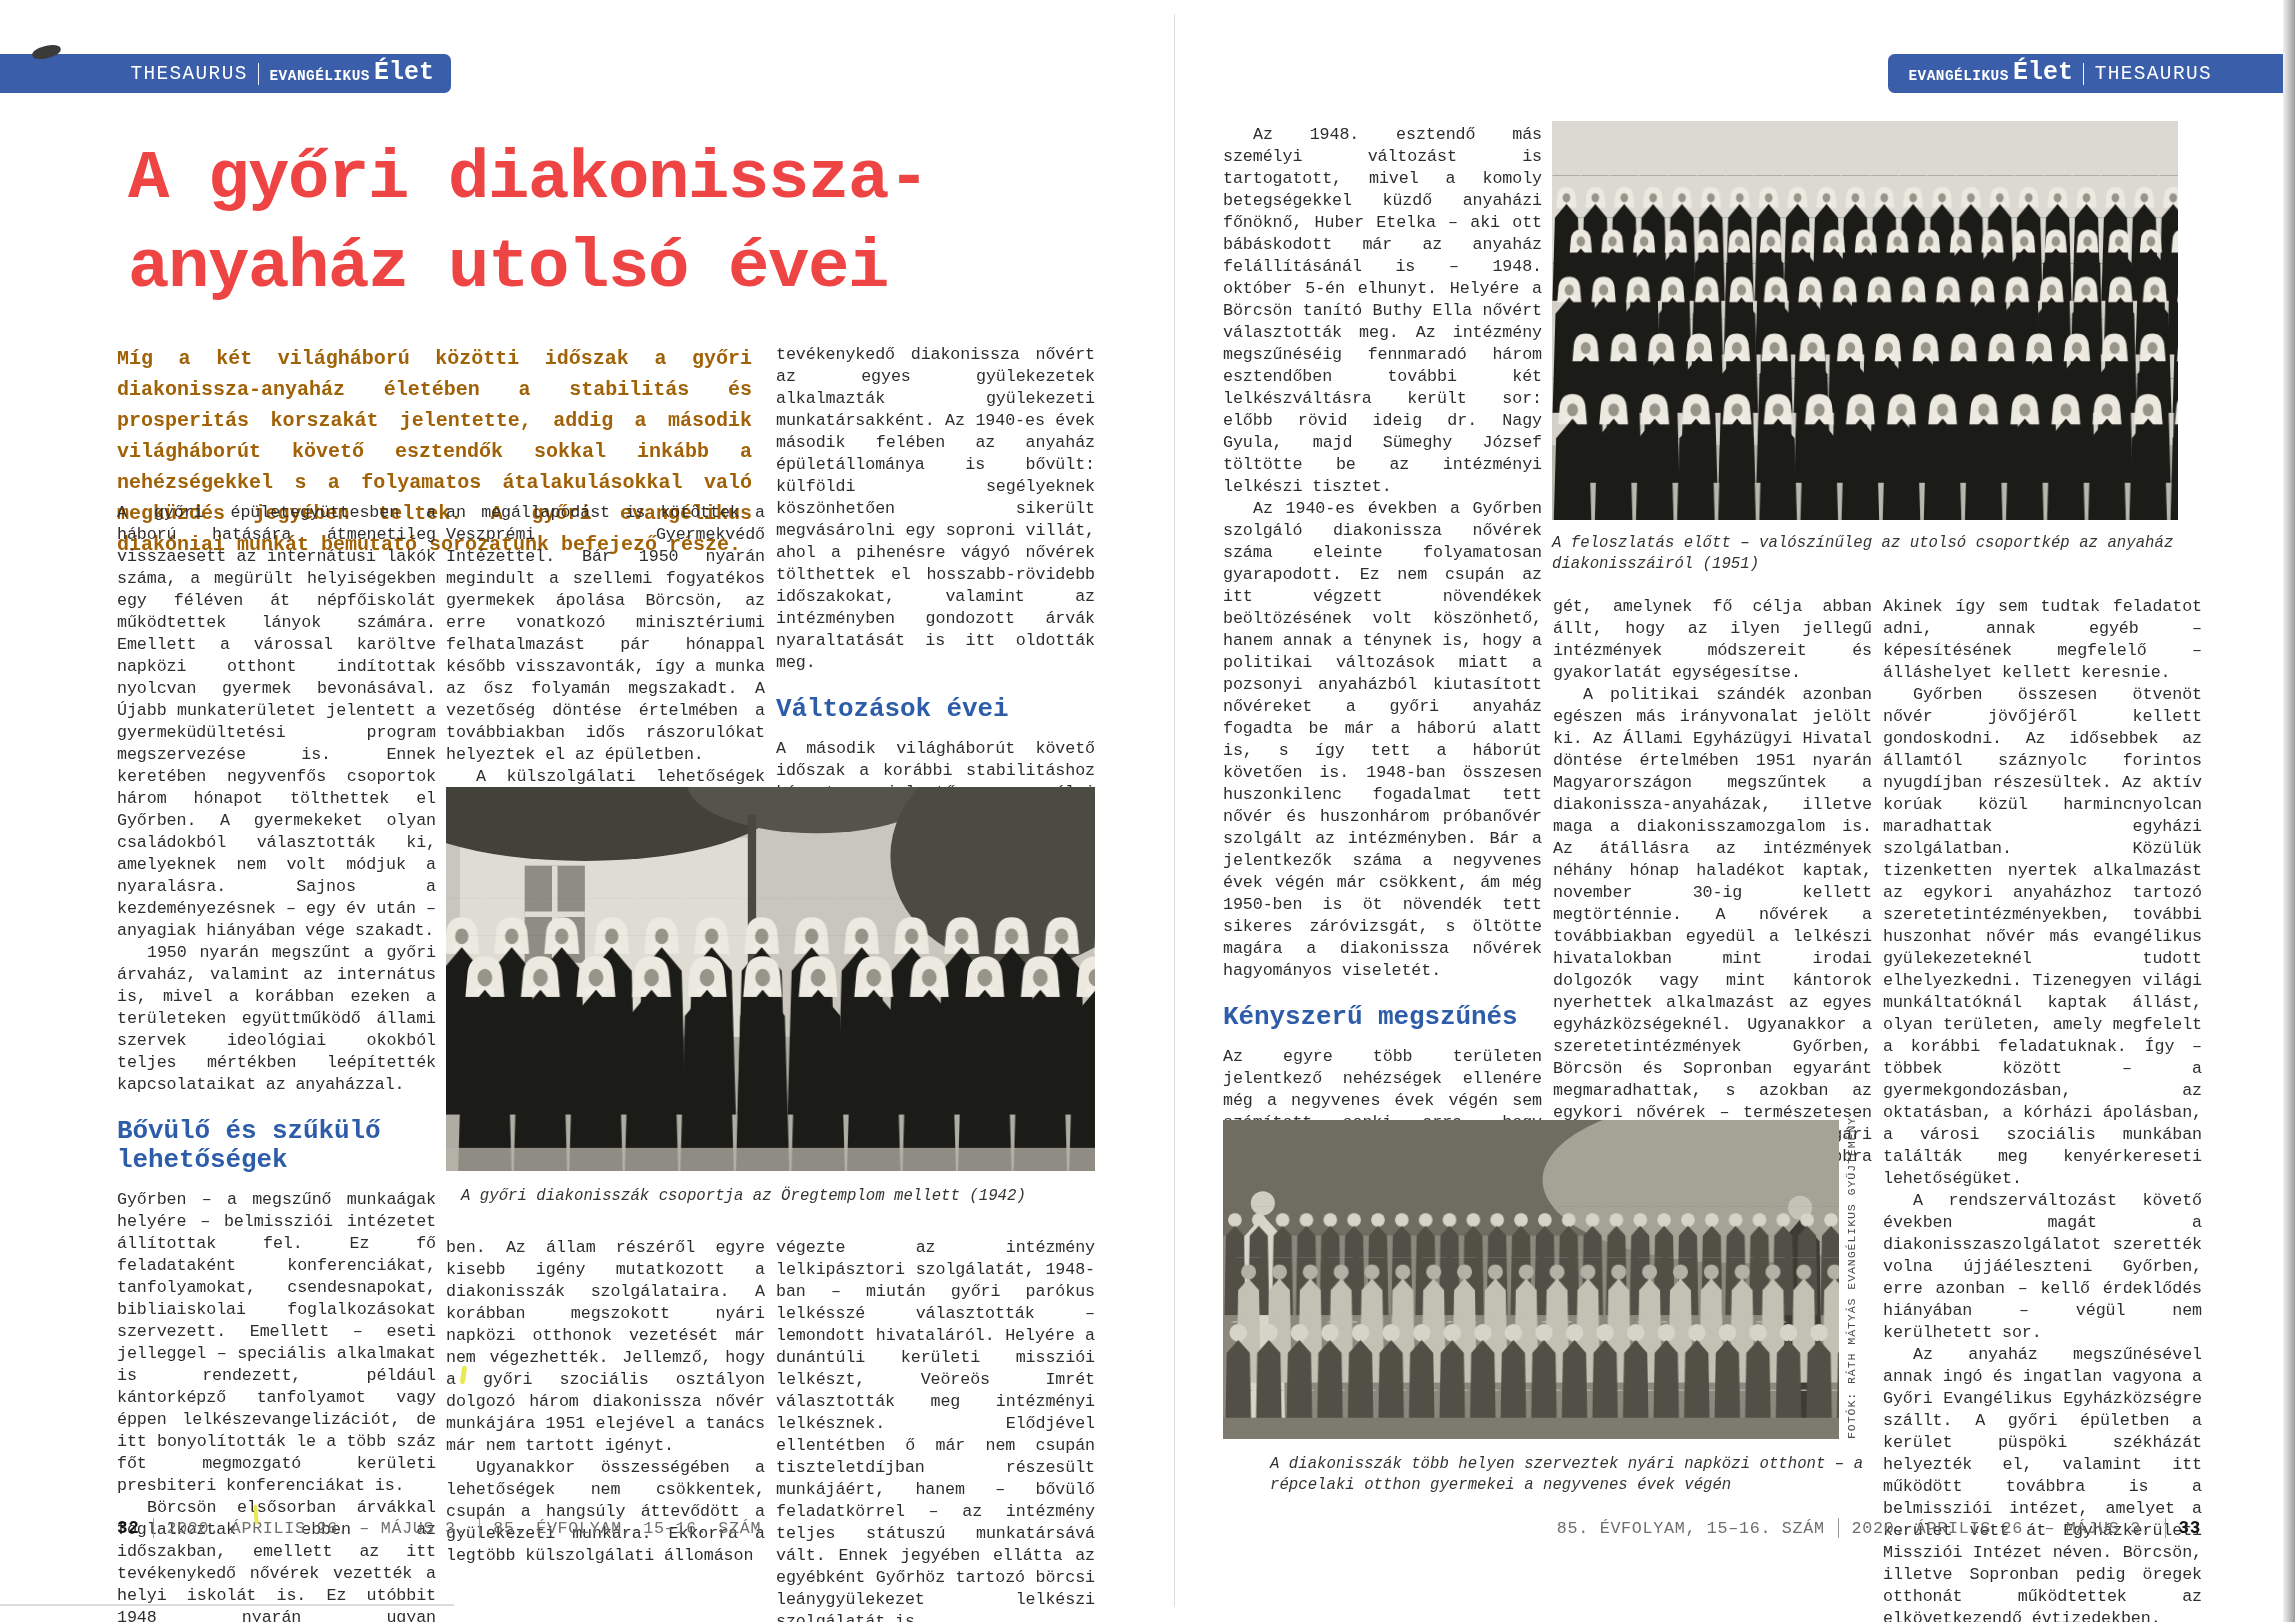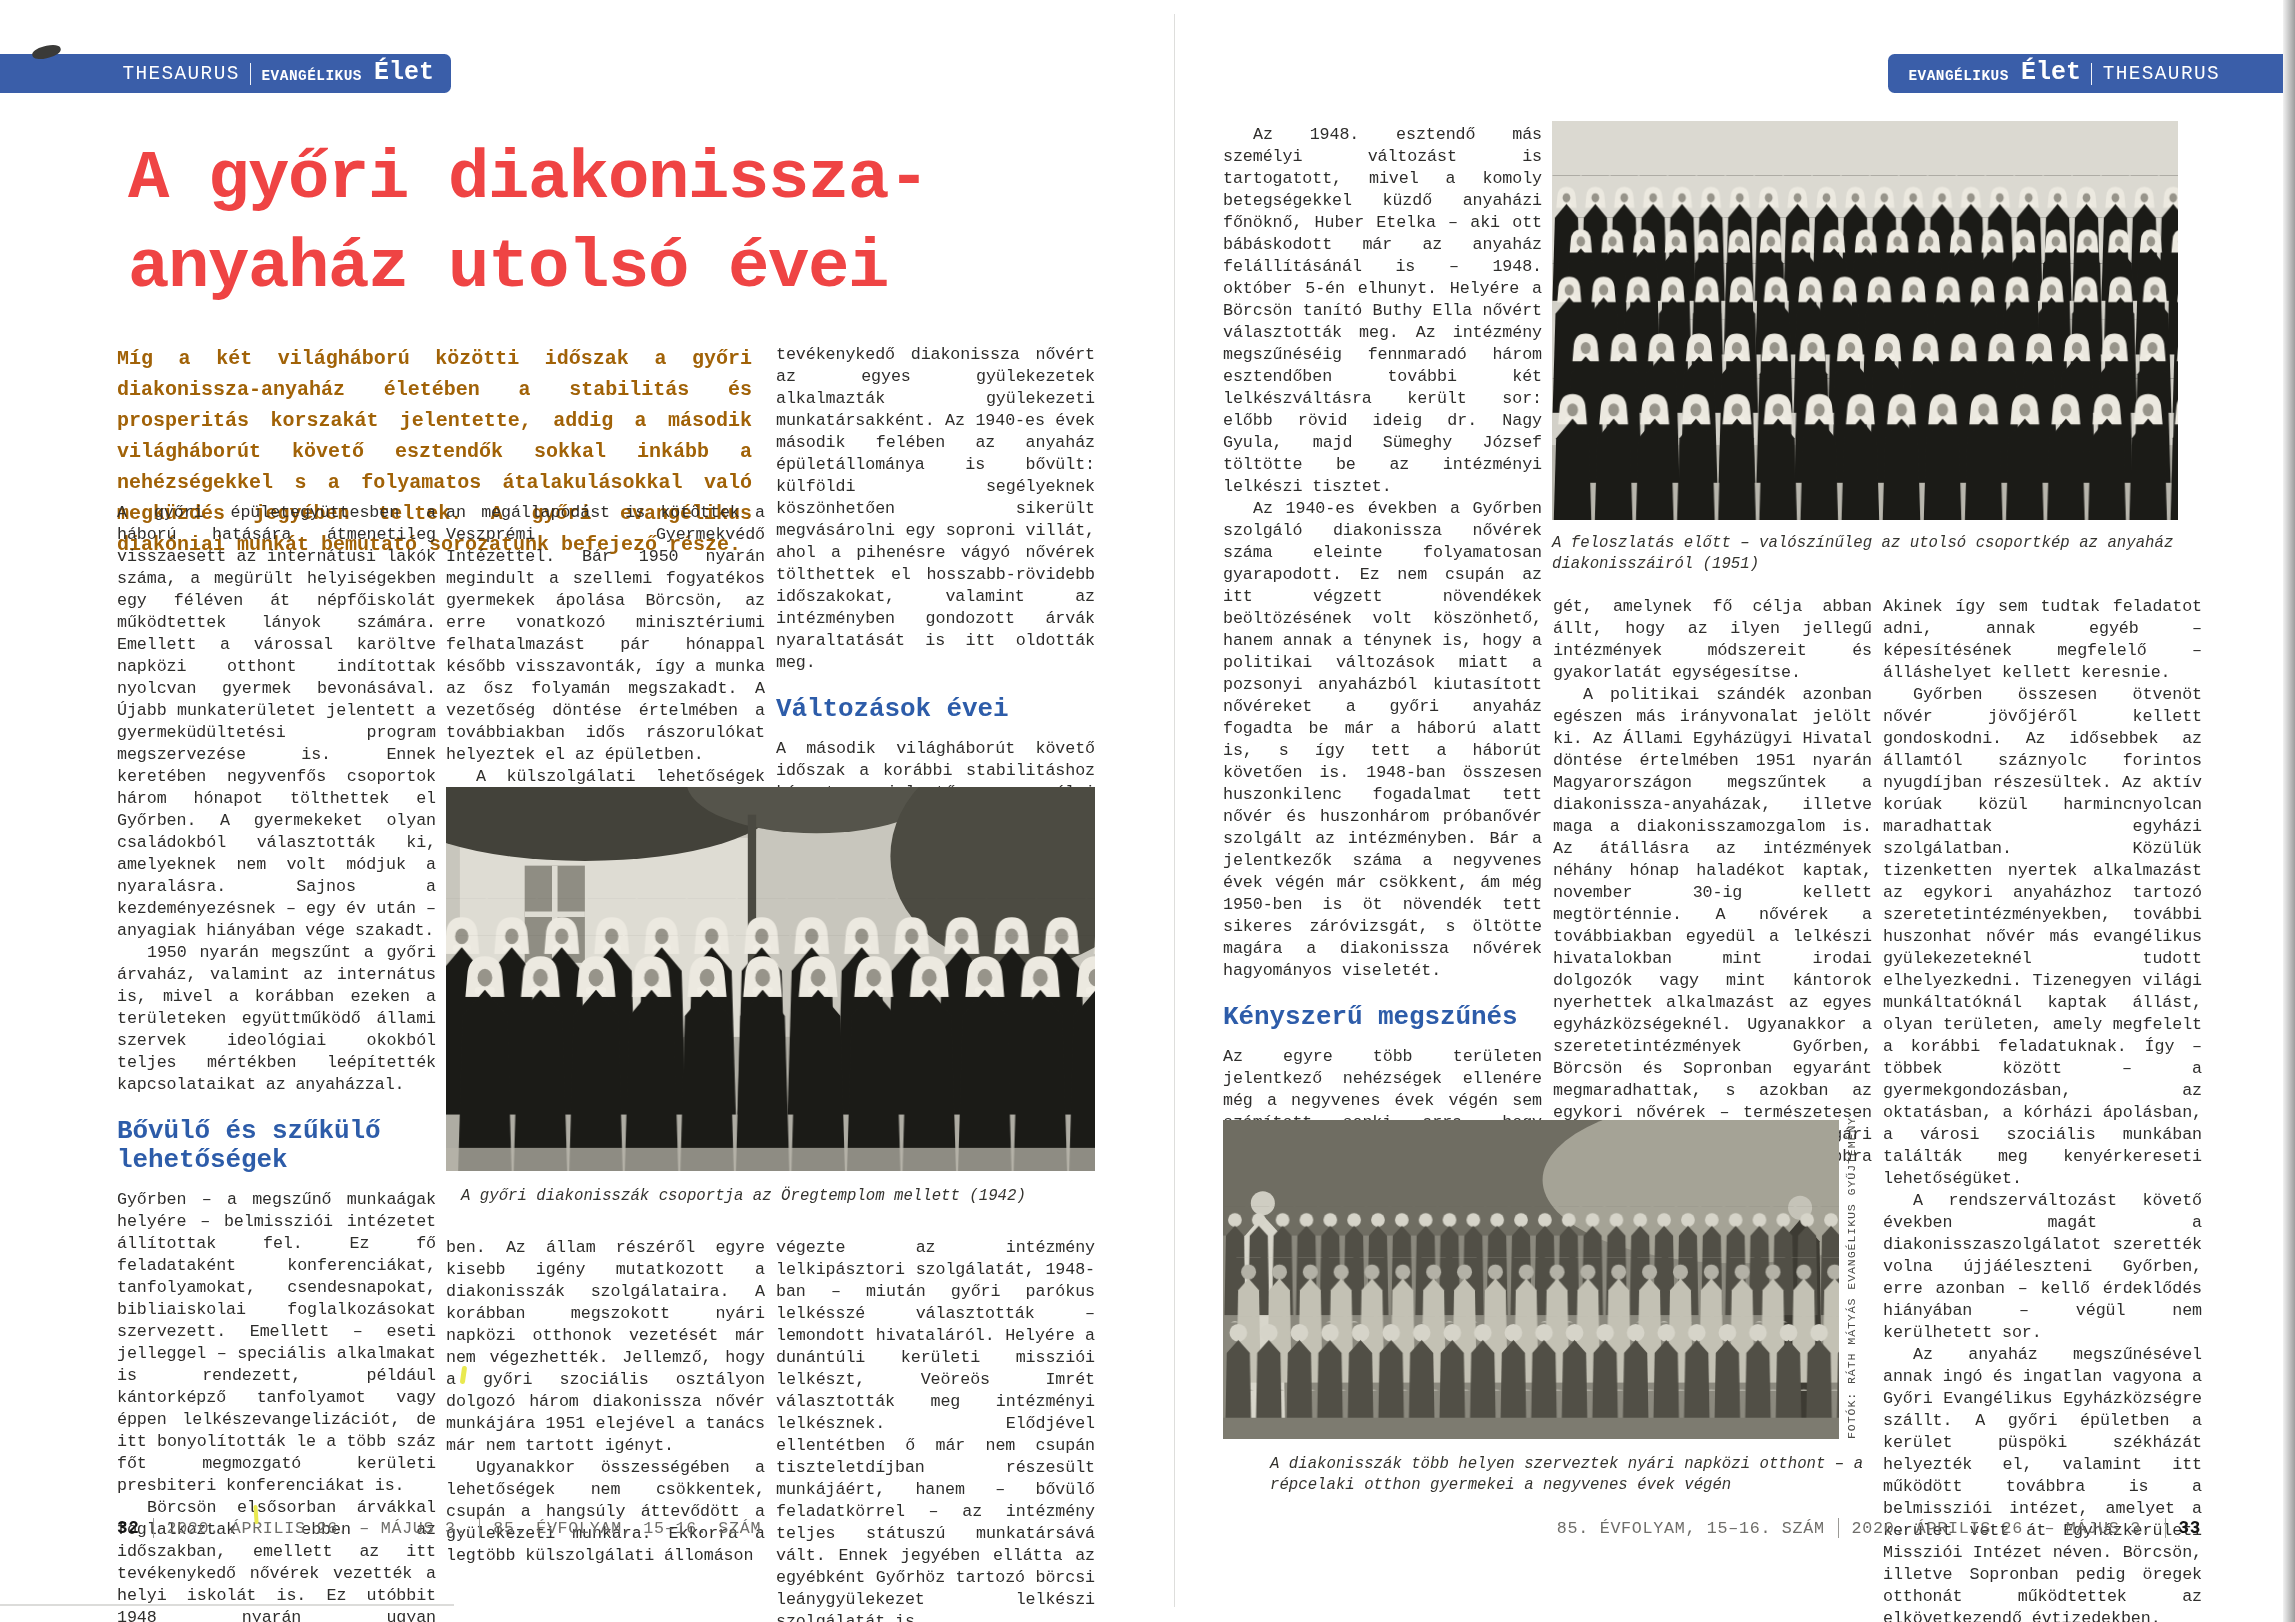--- a/index.html
+++ b/index.html
@@ -7,21 +7,21 @@
           font-family:Liberation Mono, monospace;color:#2e2d2b;}
   .abs{position:absolute;}
 
   
   .bar{position:absolute;top:54px;height:39px;background:#3a5ea9;color:#ffffff;
        display:flex;align-items:center;gap:10.2px;}
   .bar-left{left:0;width:434px;border-radius:0 6.5px 6.5px 0;justify-content:flex-end;padding-right:16.7px;}
   .bar-right{left:1888px;width:407px;border-radius:6.5px 0 0 6.5px;justify-content:flex-start;padding-left:20.4px;}
   .sec{font-size:19.4px;letter-spacing:1.4px;}
   .bcaps{font-size:14.4px;font-weight:bold;letter-spacing:0.5px;}
-  .bname{font-size:25px;font-weight:bold;margin-left:12px;position:relative;top:-1.4px;}
+  .bname{font-size:25px;font-weight:bold;margin-left:4px;position:relative;top:-1.4px;}
   .vsep{width:1.4px;height:22px;background:rgba(255,255,255,.92);}
 
   
   .title{position:absolute;left:128px;top:135px;width:935px;margin:0;font-weight:bold;
          font-size:69px;line-height:89px;letter-spacing:-1.4px;color:#ef4444;}
   .lead{position:absolute;left:117px;top:343px;width:635px;font-weight:bold;color:#a16207;
         font-size:20px;line-height:31px;text-align:justify;margin:0;}
 
   
   .col{position:absolute;width:319px;font-size:16.7px;line-height:22px;text-align:justify;

